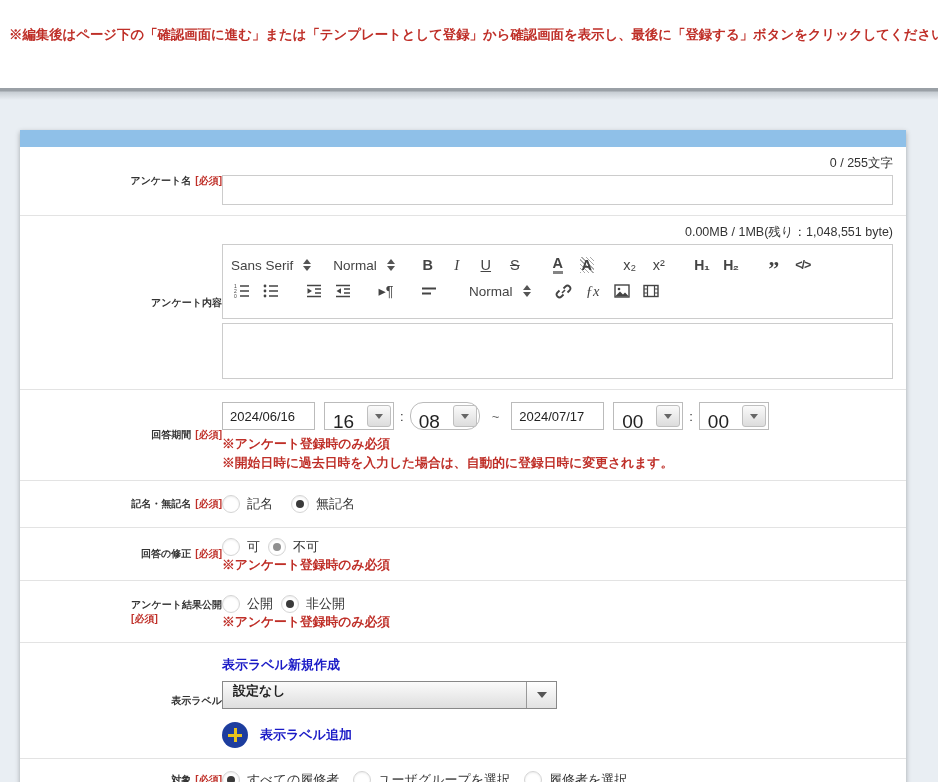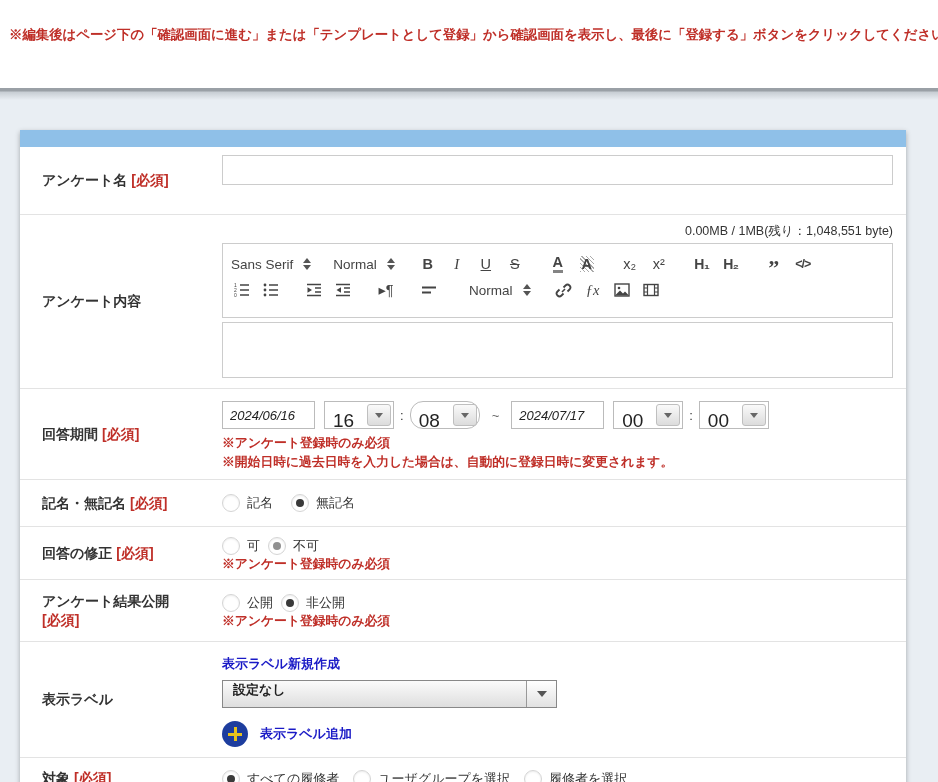--- a/index.html
+++ b/index.html
@@ -13,21 +13,21 @@
 
   .divider { height:12px; background: linear-gradient(#9aa0a6 0px, #9aa0a6 3px, #c7cdd3 4px, #e9eef3 12px); }
   .content { background:#e9eef3; height:682px; padding-top:30px; }
 
   
   .panel { margin-left:20px; width:886px; background:#fff; box-shadow: 0 2px 5px rgba(0,0,0,0.30); }
   .panel-header { height:17px; background:#8fc0e8; }
 
   .row { display:flex; border-bottom:1px solid #e3e3e3; }
   .row:last-child { border-bottom:none; }
-  .cell-label { width:202px; flex:0 0 202px; padding-left:22px; display:flex; align-items:center; font-size:14px; font-weight:bold; color:#333; }
+  .cell-label { width:202px; flex:0 0 202px; padding-left:22px; display:flex; align-items:center; font-size:10px; font-weight:bold; color:#333;justify-content:flex-end; }
   .cell-label .lbl-wrap { line-height:1.35; }
   .required { color:#bf2f28; margin-left:4px; }
   .stack .required { display:block; margin-left:0; }
   .cell-content { flex:1; padding-right:13px; }
 
   
   .row-name { min-height:68px; }
   .row-name .cell-content { padding-top:8px; padding-bottom:10px; }
   .counter { text-align:right; font-size:12.5px; color:#333; margin-bottom:3px; }
   .text-input { width:100%; height:30px; border:1px solid #ccc; background:#fff; font-size:13px; padding:0 8px; outline:none; }
@@ -55,21 +55,21 @@
   .g-head { font-weight:bold; font-size:14px; letter-spacing:-0.5px; }
   .g-quote { font-family:"Liberation Serif", serif; font-weight:bold; font-size:22px; line-height:0.4; padding-top:8px; }
   .g-code { font-size:12.5px; font-weight:bold; letter-spacing:-1px; }
   .g-fx { font-style:italic; font-family:"Liberation Serif", serif; }
   .ql-editor-area { border:1px solid #ccc; height:56px; margin-top:4px; background:#fff; }
 
   
   .row-period { min-height:83px; }
   .row-period .cell-content { padding-top:12px; padding-bottom:8px; }
   .period-line { display:flex; align-items:center; }
-  .date-input { width:93px; height:28px; border:1px solid #bbb; font-size:13px; padding:0 7px; color:#222; outline:none;font-style:italic; }
+  .date-input { width:93px; height:28px; border:1px solid #bbb; font-size:13px; padding:0 7px; color:#222; outline:none; }
   .time-combo { position:relative; width:70px; height:28px; border:1px solid #bbb; background:#fff; margin-left:9px; }
   .time-combo .val { position:absolute; left:8px; top:8px; font-size:19px; color:#222; }
   .time-combo .spin { position:absolute; right:2px; top:2px; bottom:2px; width:24px; border:1px solid #bfbfbf; border-radius:3px; background:linear-gradient(#fafafa,#dcdcdc); display:flex; align-items:center; justify-content:center; cursor:pointer; }
   .time-combo .spin i { display:block; width:0; height:0; border-left:4px solid transparent; border-right:4px solid transparent; border-top:5px solid #666; }
   .t-sep { margin:0 6px; font-size:13px; color:#333; }
   .t-tilde { margin:0 12px; font-size:13px; color:#666; }
   .note { color:#bf2f28; font-size:12.8px; font-weight:bold; line-height:1.45; }
   .row-period .note-block { margin-top:5px; }
 
   
@@ -114,20 +114,21 @@
 
 <div class="content">
   <div class="panel">
     <div class="panel-header"></div>
 
     <div class="row row-name">
       <div class="cell-label">
         <span class="lbl-wrap"><span>アンケート名</span><span class="required">[必須]</span></span>
       </div>
       <div class="cell-content">
+        <div class="counter">0 / 255文字</div>
         <input class="text-input" type="text" value="" style="">
       </div>
     </div>
 
     <div class="row row-content">
       <div class="cell-label">
         <span class="lbl-wrap"><span>アンケート内容</span></span>
       </div>
       <div class="cell-content">
         <div class="counter">0.00MB / 1MB(残り：1,048,551 byte)</div>

